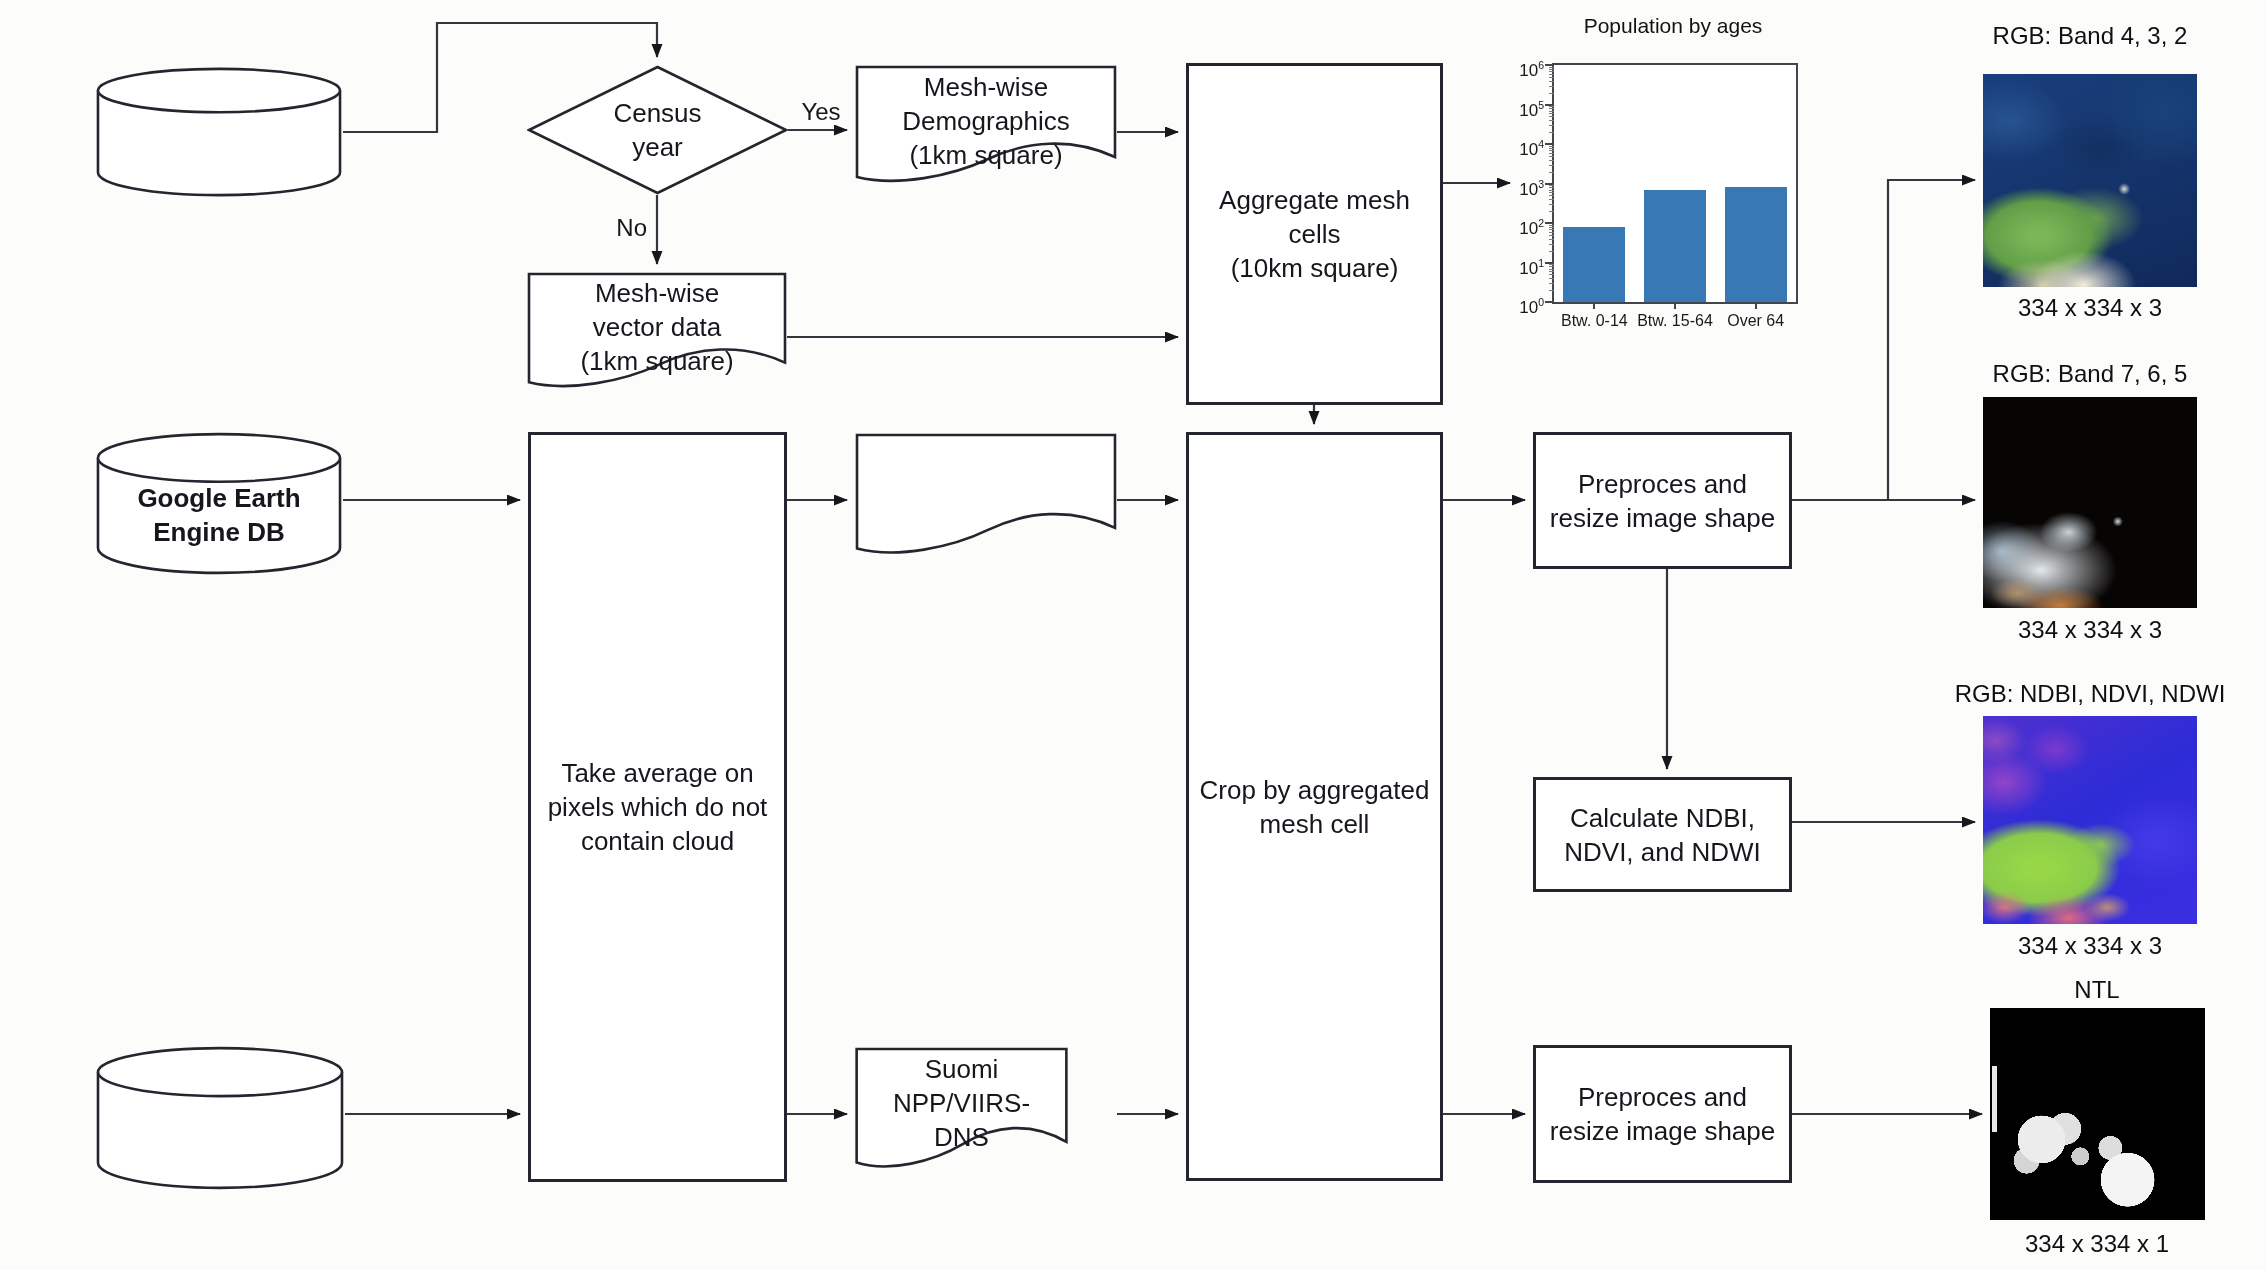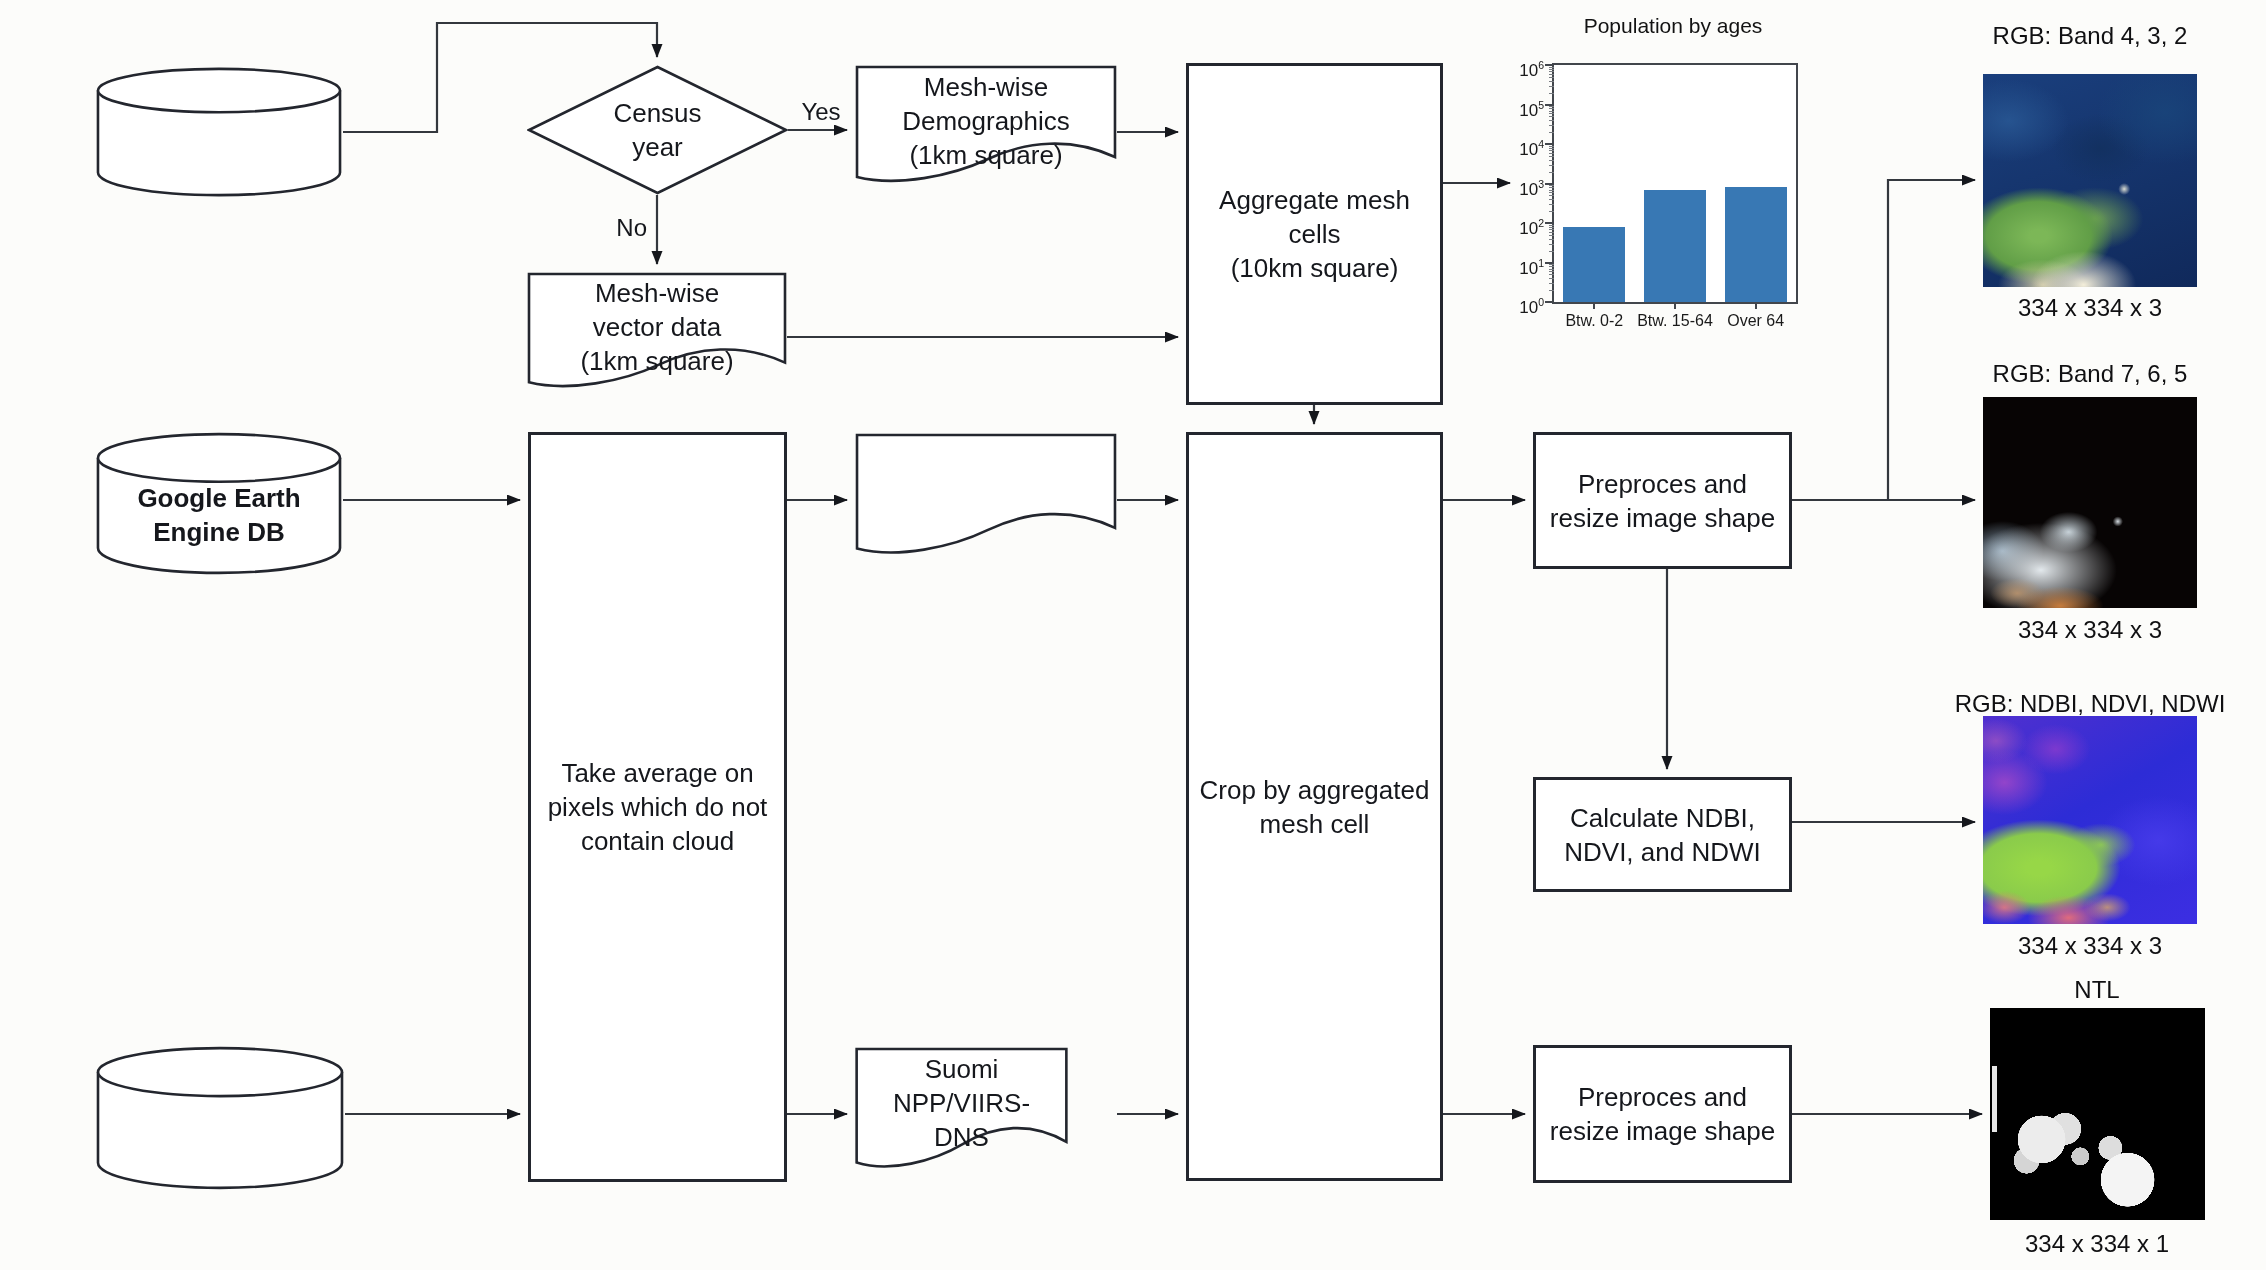--- a/index.html
+++ b/index.html
@@ -227,21 +227,21 @@
 
 <div class="proc" style="left:1533px;top:1045px;width:259px;height:138px;">
   <div class="node-label">Preproces and
 resize image shape</div>
 </div>
 
 <div class="chart-title" style="left:1523px;top:14px;width:300px;">Population by ages</div>
 <div class="chart-plot" style="left:1552px;top:63px;width:242px;height:237px;">
     <div class="bar" style="left: 9.33333px; width: 62px; top: 161.828px; height: 75.1721px; background: rgb(56, 120, 180);"></div>
     <div class="xtickmark" style="left: 39.3333px; top: 237px;"></div>
-    <div class="xtick" style="left: -29.6667px; top: 247px;">Btw. 0-2</div>
+    <div class="xtick" style="left: -29.6667px; top: 247px;">Btw. 0-14</div>
     <div class="bar" style="left: 90px; width: 62px; top: 124.619px; height: 112.381px; background: rgb(56, 120, 180);"></div>
     <div class="xtickmark" style="left: 120px; top: 237px;"></div>
     <div class="xtick" style="left: 51px; top: 247px;">Btw. 15-64</div>
     <div class="bar" style="left: 170.667px; width: 62px; top: 122.328px; height: 114.672px; background: rgb(56, 120, 180);"></div>
     <div class="xtickmark" style="left: 200.667px; top: 237px;"></div>
     <div class="xtick" style="left: 131.667px; top: 247px;">Over 64</div>
     <div class="ytick" style="top: 226px;">10<sup>0</sup></div>
     <div class="majortick" style="top: 236px;"></div>
     <div class="minortick" style="top: 225.109px;"></div>
     <div class="minortick" style="top: 218.154px;"></div>
@@ -306,19 +306,19 @@
   </div>
 
 <div class="img-title" style="left:1948px;top:22px;width:284px;">RGB: Band 4, 3, 2</div>
 <div class="img-thumb thumb-band432" style="left:1983px;top:74px;width:214px;height:213px;"></div>
 <div class="img-caption" style="left:1948px;top:294px;width:284px;">334 x 334 x 3</div>
 
 <div class="img-title" style="left:1948px;top:360px;width:284px;">RGB: Band 7, 6, 5</div>
 <div class="img-thumb thumb-band765" style="left:1983px;top:397px;width:214px;height:211px;"></div>
 <div class="img-caption" style="left:1948px;top:616px;width:284px;">334 x 334 x 3</div>
 
-<div class="img-title" style="left:1942px;top:680px;width:296px;margin-top:10px;">RGB: NDBI, NDVI, NDWI</div>
+<div class="img-title" style="left:1942px;top:680px;width:296px;">RGB: NDBI, NDVI, NDWI</div>
 <div class="img-thumb thumb-indices" style="left:1983px;top:716px;width:214px;height:208px;"></div>
 <div class="img-caption" style="left:1948px;top:932px;width:284px;">334 x 334 x 3</div>
 
 <div class="img-title" style="left:1955px;top:976px;width:284px;">NTL</div>
 <div class="img-thumb thumb-ntl" style="left:1990px;top:1008px;width:215px;height:212px;"></div>
 <div class="img-caption" style="left:1955px;top:1230px;width:284px;">334 x 334 x 1</div>
 
 </body></html>

